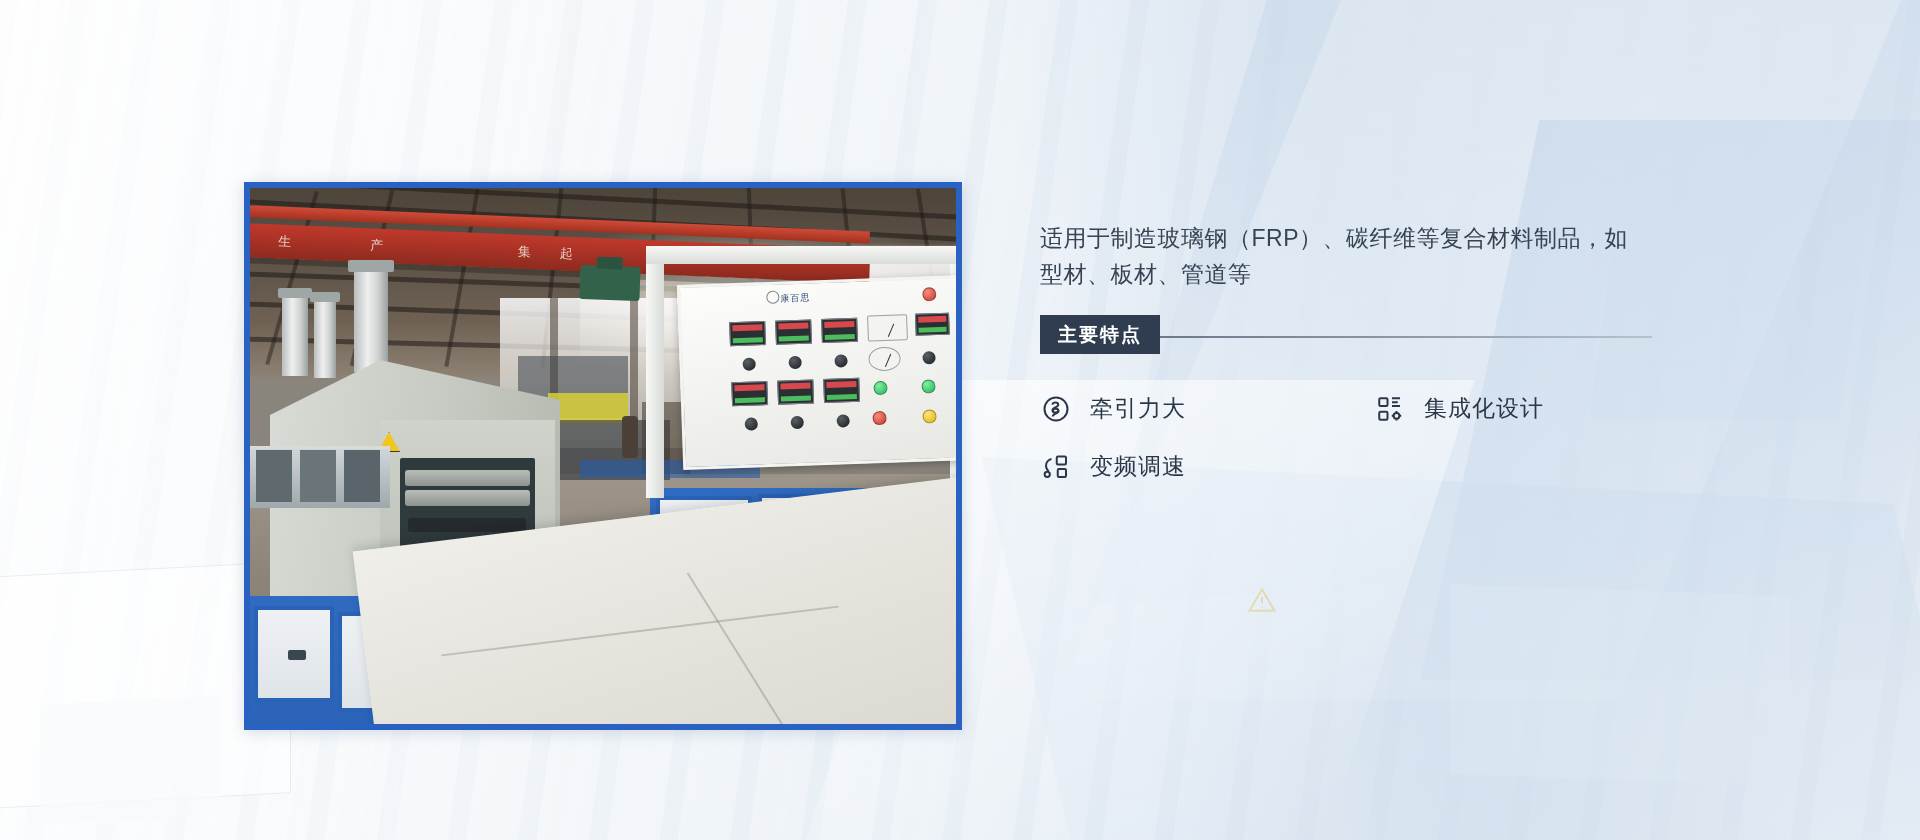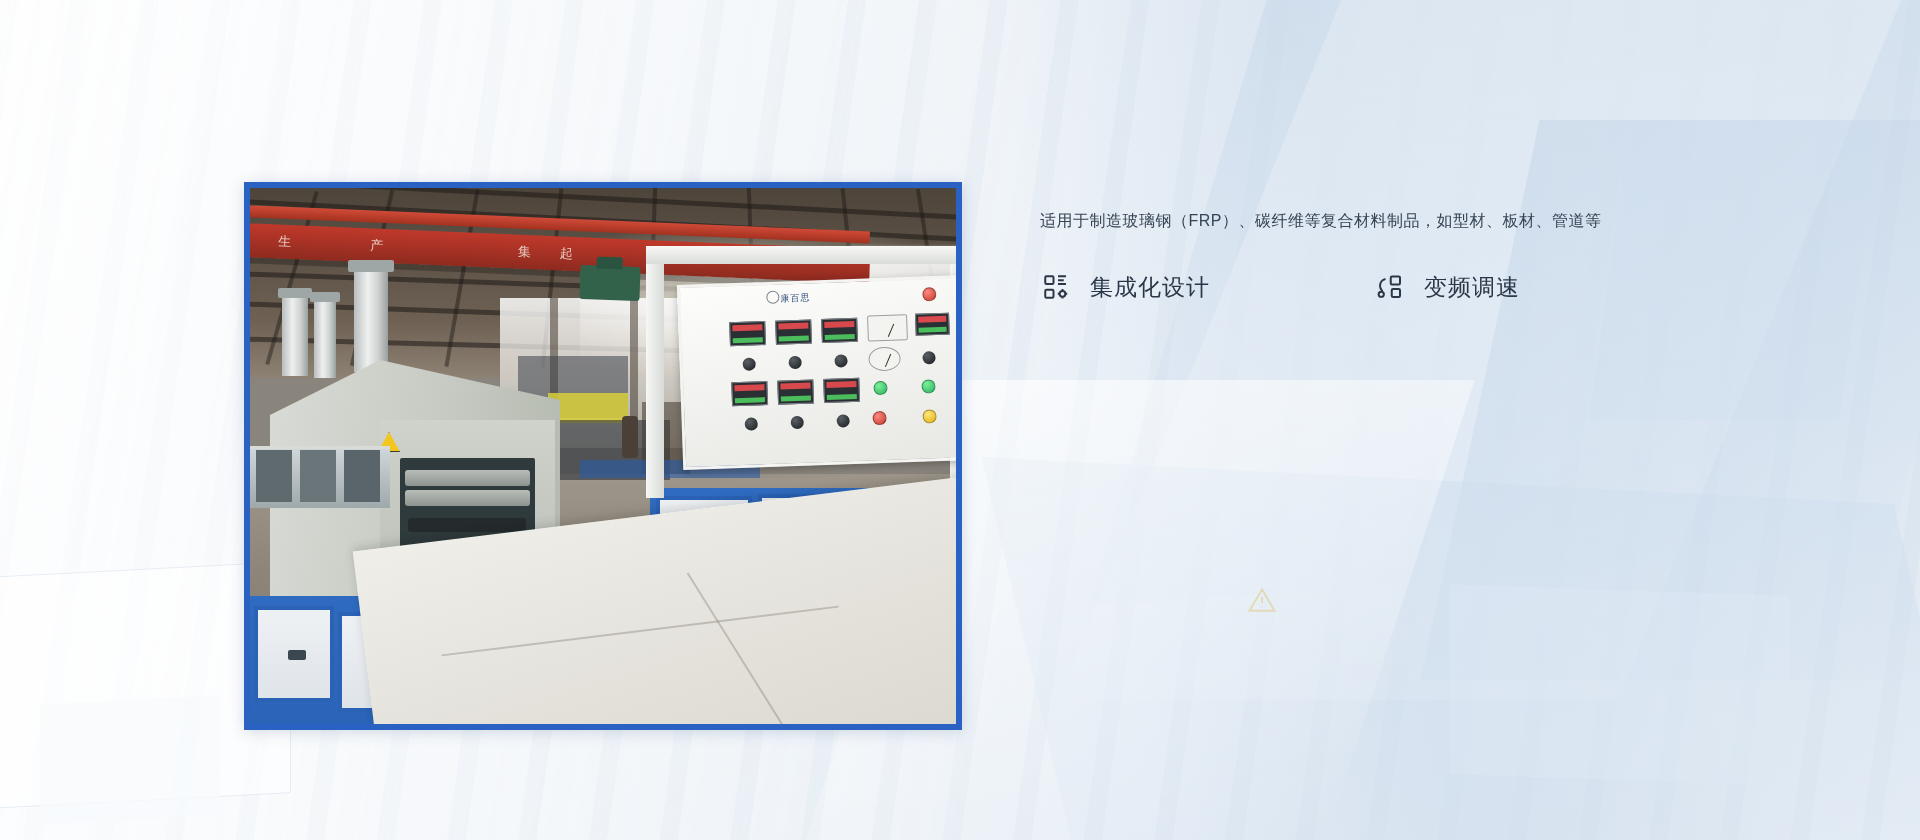--- a/index.html
+++ b/index.html
@@ -143,21 +143,21 @@
   .ph-person{position:absolute;left:372px;top:228px;width:16px;height:42px;background:#4a4038;border-radius:4px;}
 
   
   .content{position:absolute;left:1040px;top:176px;width:660px;}
   .title{
     font-size:64px;font-weight:700;color:#1b4ba8;letter-spacing:6px;line-height:1.05;
     text-shadow:0 2px 3px rgba(255,255,255,.7);
     white-space:nowrap;
   }
   .desc{
-    margin-top:32px;font-size:16px;line-height:1.58;color:#364454;letter-spacing:.5px;
+    margin-top:44px;font-size:23px;line-height:1.58;color:#364454;letter-spacing:.5px;
     max-width:600px;
   }
   .divider-wrap{position:relative;margin-top:22px;height:40px;}
   .divider{position:absolute;left:0;top:21px;width:612px;height:2px;
     background:linear-gradient(90deg,#5d6a7d,#8d99a8 60%,#b8c2cf);}
   .badge{
     position:absolute;left:0;top:0;
     display:inline-block;padding:10px 18px;background:#303d51;color:#fff;
     font-size:19px;font-weight:700;letter-spacing:2px;line-height:1;
   }
@@ -333,24 +333,38 @@
       <div class="ph-slabline" style="left:190px;bottom:92px;width:400px;transform:rotate(-7deg);"></div>
       <div class="ph-slabline" style="left:360px;bottom:10px;width:330px;transform:rotate(58deg);"></div>
     </div>
   </div>
 
   <div class="content">
 
 
     <p class="desc">适用于制造玻璃钢（FRP）、碳纤维等复合材料制品，如型材、板材、管道等</p>
 
+    <div class="divider-wrap">
+      <div class="divider"></div>
+      <span class="badge">主要特点</span>
+    </div>
 
     <div class="features">
 
 
+      <div class="feat">
+        <span class="ico">
+          <svg viewBox="0 0 24 24" fill="none" stroke="currentColor" stroke-width="1.6">
+            <circle cx="12" cy="12" r="9.2"></circle>
+            <path d="M9.2 8.6c0-1.2 1.1-1.9 2.3-1.9 1.3 0 2.3.8 2.3 1.9 0 2.3-4.6 2-4.6 4.3 0 1.1 1 1.9 2.3 1.9 1.2 0 2.3-.7 2.3-1.9"></path>
+            <path d="M9.4 13.6c0-1.2 1.1-1.9 2.3-1.9 1.3 0 2.3.8 2.3 1.9 0 2.3-4.6 2-4.6 4.3"></path>
+          </svg>
+        </span>
+        <span class="lbl">牵引力大</span>
+      </div>
 
       <div class="feat">
         <span class="ico">
           <svg viewBox="0 0 24 24" fill="none" stroke="currentColor" stroke-width="1.6">
             <rect x="3.4" y="3.4" width="6.6" height="6.2" rx="1"></rect>
             <path d="M13.6 3.4h6.4M13.6 6.5h4.6M13.6 9.6h6.4"></path>
             <rect x="3.4" y="14.2" width="6.6" height="6.4" rx="1"></rect>
             <circle cx="17.2" cy="17.4" r="2.3"></circle>
             <path d="M17.2 13.6v1M17.2 20.2v1M13.4 17.4h1M20 17.4h1"></path>
           </svg>

